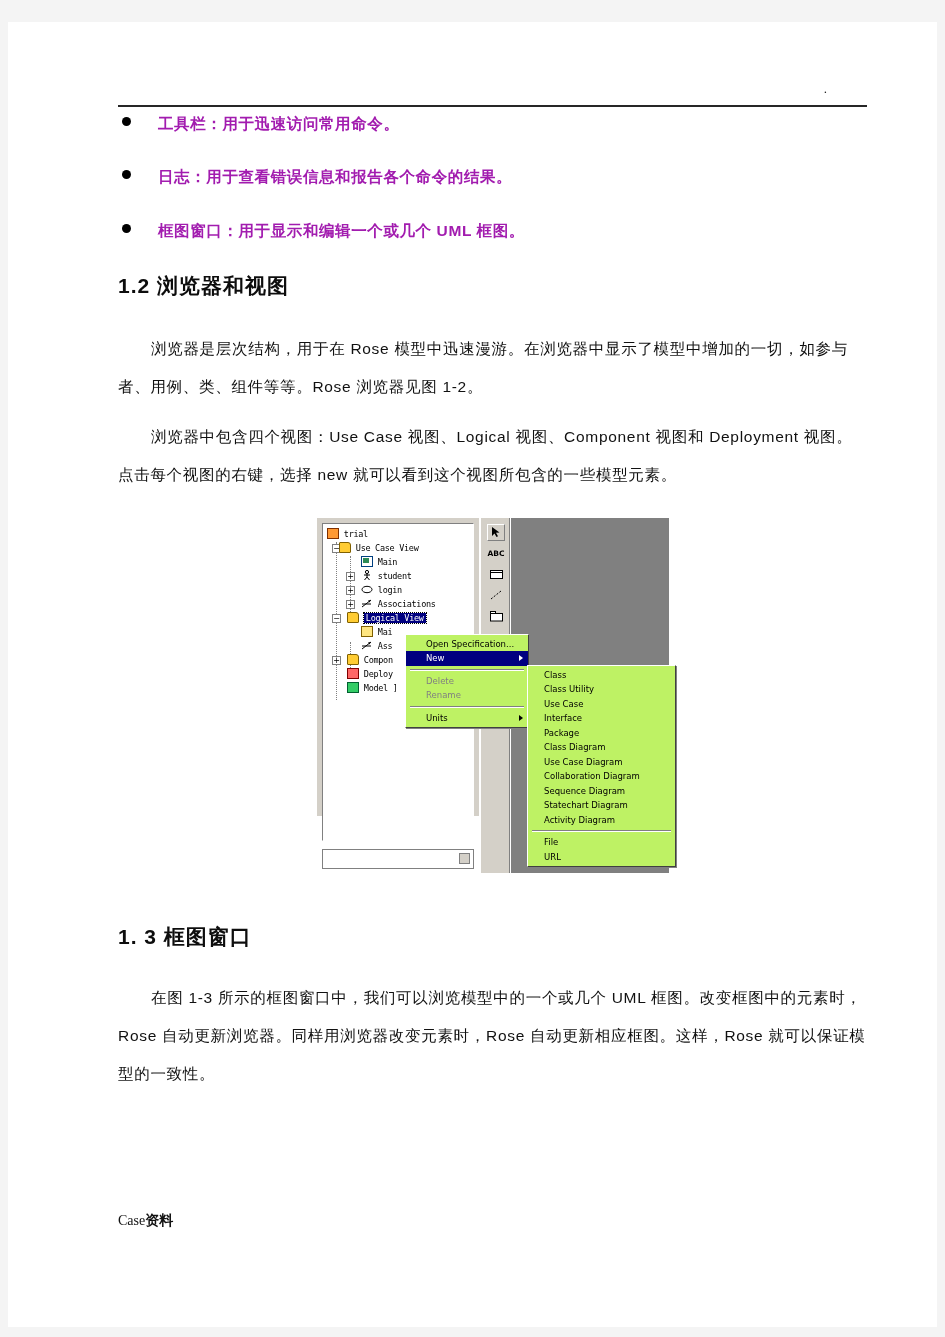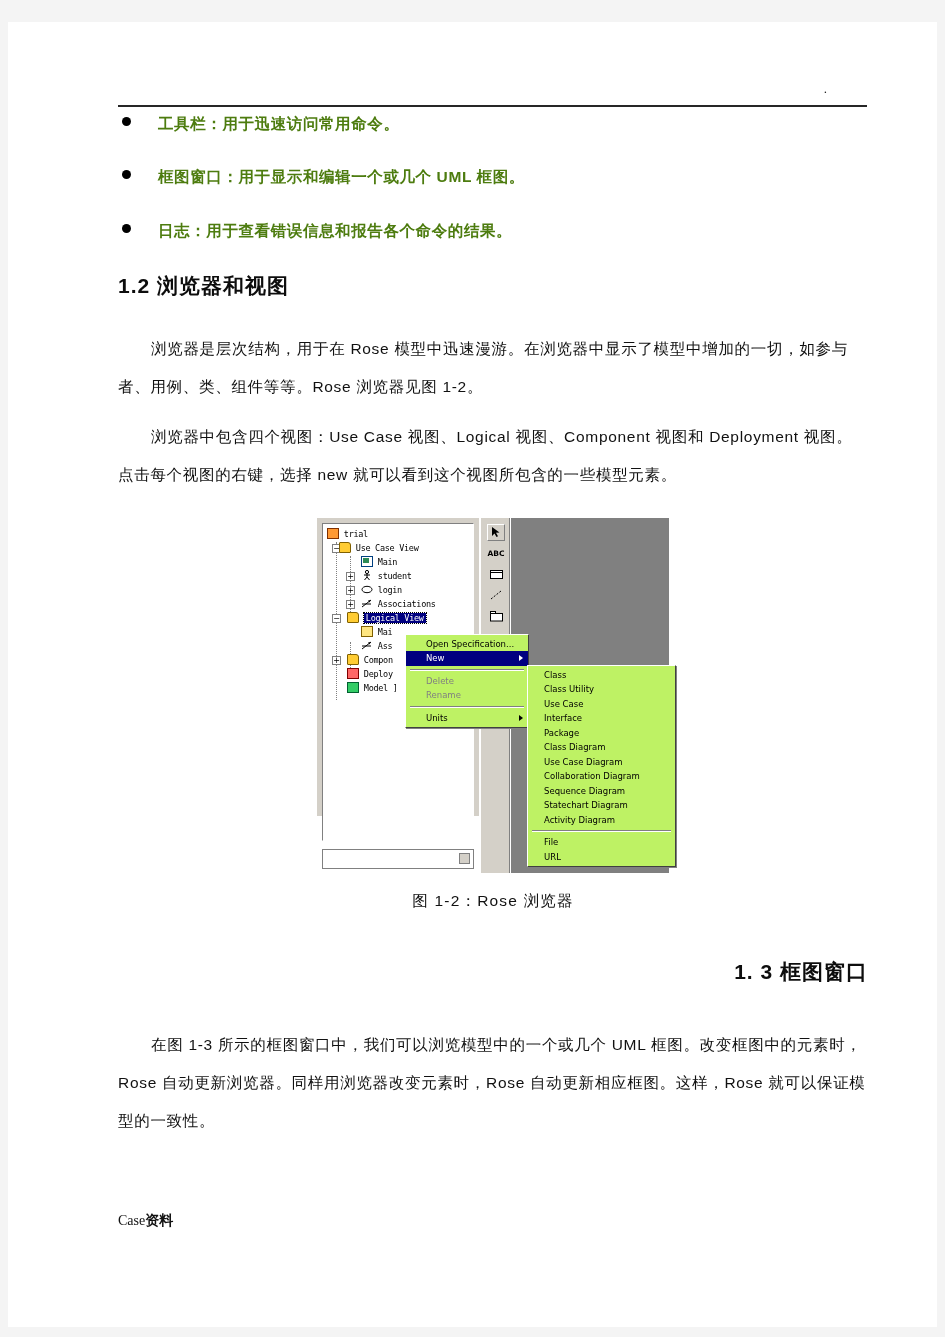--- a/index.html
+++ b/index.html
@@ -41,42 +41,42 @@
 
   
   ul.bullets { list-style: none; margin: 0; padding: 0; }
   ul.bullets li {
     position: relative;
     padding-left: 40px;
     margin: 0 0 30px 0;
     font-family: "Liberation Sans", "DejaVu Sans", sans-serif;
     font-size: 15.5px;
     line-height: 1.5;
-    color: #4d7c0f;
+    color: #a21caf;
     letter-spacing: 0.6px;
     font-weight: 600;
   }
   ul.bullets li .dot {
     position: absolute;
     left: 4px; top: 5px;
     width: 9px; height: 9px;
     background: #000;
     border-radius: 50%;
   }
 
   
   h2.sec {
     font-family: "Liberation Sans", "DejaVu Sans", sans-serif;
     font-size: 21px;
     font-weight: bold;
     color: #0d0d0d;
     margin: 28px 0 30px 0;
     letter-spacing: 1px;
   }
-  h2.sec.spaced { margin-top: 46px; margin-bottom: 40px; text-align: right; }
+  h2.sec.spaced { margin-top: 46px; margin-bottom: 28px; }
 
   
   p.body {
     font-family: "Liberation Sans", "DejaVu Sans", sans-serif;
     font-size: 15.5px;
     color: #111;
     margin: 0 0 12px 0;
     line-height: 2.45;
     text-indent: 33px;
     letter-spacing: 0.7px;
@@ -259,25 +259,25 @@
 
   <div class="content">
 
     <ul class="bullets">
       <li>
         <span class="dot"></span>
         <span>工具栏：用于迅速访问常用命令。</span>
       </li>
       <li>
         <span class="dot"></span>
-        <span>框图窗口：用于显示和编辑一个或几个 UML 框图。</span>
+        <span>日志：用于查看错误信息和报告各个命令的结果。</span>
       </li>
       <li>
         <span class="dot"></span>
-        <span>日志：用于查看错误信息和报告各个命令的结果。</span>
+        <span>框图窗口：用于显示和编辑一个或几个 UML 框图。</span>
       </li>
     </ul>
 
     <h2 class="sec">1.2 浏览器和视图</h2>
 
     <p class="body">浏览器是层次结构，用于在 Rose 模型中迅速漫游。在浏览器中显示了模型中增加的一切，如参与者、用例、类、组件等等。Rose 浏览器见图 1-2。</p>
     <p class="body">浏览器中包含四个视图：Use Case 视图、Logical 视图、Component 视图和 Deployment 视图。点击每个视图的右键，选择 new 就可以看到这个视图所包含的一些模型元素。</p>
 
     <div class="figure-wrap">
       <div class="figure">
@@ -476,21 +476,20 @@
           <div class="msep"></div>
           <div class="mi">
             <span>File</span>
           </div>
           <div class="mi">
             <span>URL</span>
           </div>
         </div>
 
       </div>
-      <div class="fig-caption">图 1-2：Rose 浏览器</div>
     </div>
 
     <h2 class="sec spaced">1. 3 框图窗口</h2>
 
     <p class="body tight">在图 1-3 所示的框图窗口中，我们可以浏览模型中的一个或几个 UML 框图。改变框图中的元素时，Rose 自动更新浏览器。同样用浏览器改变元素时，Rose 自动更新相应框图。这样，Rose 就可以保证模型的一致性。</p>
 
   </div>
 
   <div class="footer">
     <span>Case</span><span class="cjk">资料</span>

